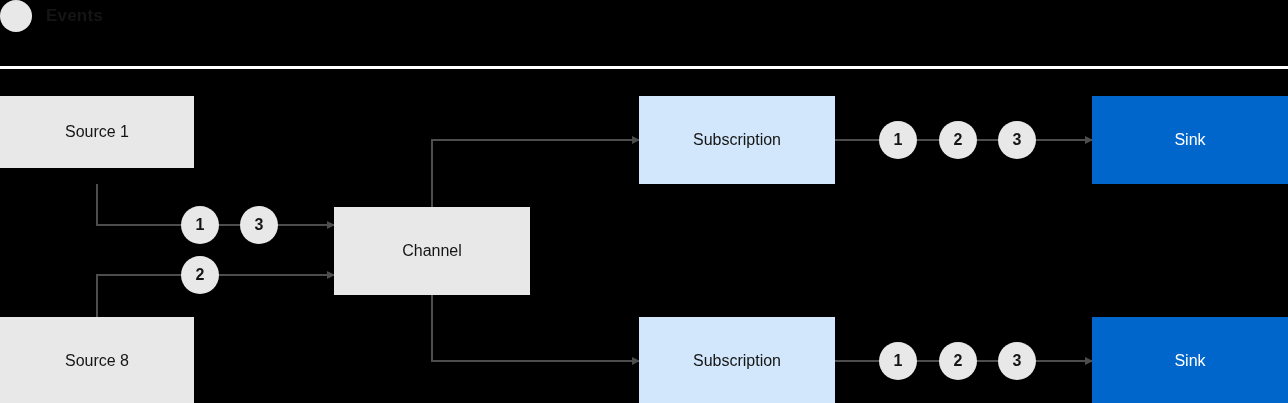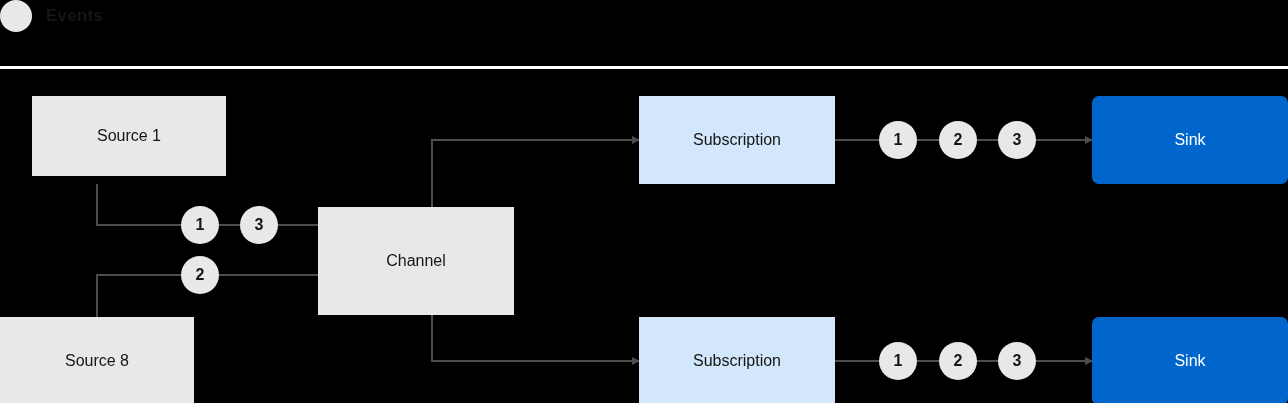--- a/index.html
+++ b/index.html
@@ -79,21 +79,20 @@
     color: #151515;
   }
   .node.subscription {
     background: #d2e7fb;
     color: #151515;
     align-items: center;
   }
   .node.sink {
     background: #0066cc;
     color: #ffffff;
-    border-radius: 7px;
   }
 
   
   .token {
     position: absolute;
     width: 38px;
     height: 38px;
     border-radius: 50%;
     background: #e8e8e8;
     color: #151515;
@@ -130,29 +129,29 @@
     <path d="M432,207 L432,140 L639,140" marker-end="url(#ah)"></path>
 
     <path d="M432,295 L432,361 L639,361" marker-end="url(#ah)"></path>
 
     <path d="M835,140 L1092,140" marker-end="url(#ah)"></path>
 
     <path d="M835,361 L1092,361" marker-end="url(#ah)"></path>
   </g>
 </svg>
 
-<div class="node source" style="left:0px;   top:96px;  width:194px; height:80px;margin-left:32px;">
+<div class="node source" style="left:0px;   top:96px;  width:194px; height:72px;">
   <span>Source 1</span>
 </div>
 
 <div class="node source" style="left:0px;   top:317px; width:194px; height:88px;">
   <span>Source 8</span>
 </div>
 
-<div class="node channel" style="left:318px; top:207px; width:196px; height:108px;">
+<div class="node channel" style="left:334px; top:207px; width:196px; height:88px;">
   <span>Channel</span>
 </div>
 
 <div class="node subscription" style="left:639px; top:96px;  width:196px; height:88px;">
   <span>Subscription</span>
 </div>
 
 <div class="node subscription" style="left:639px; top:317px; width:196px; height:88px;">
   <span>Subscription</span>
 </div>

